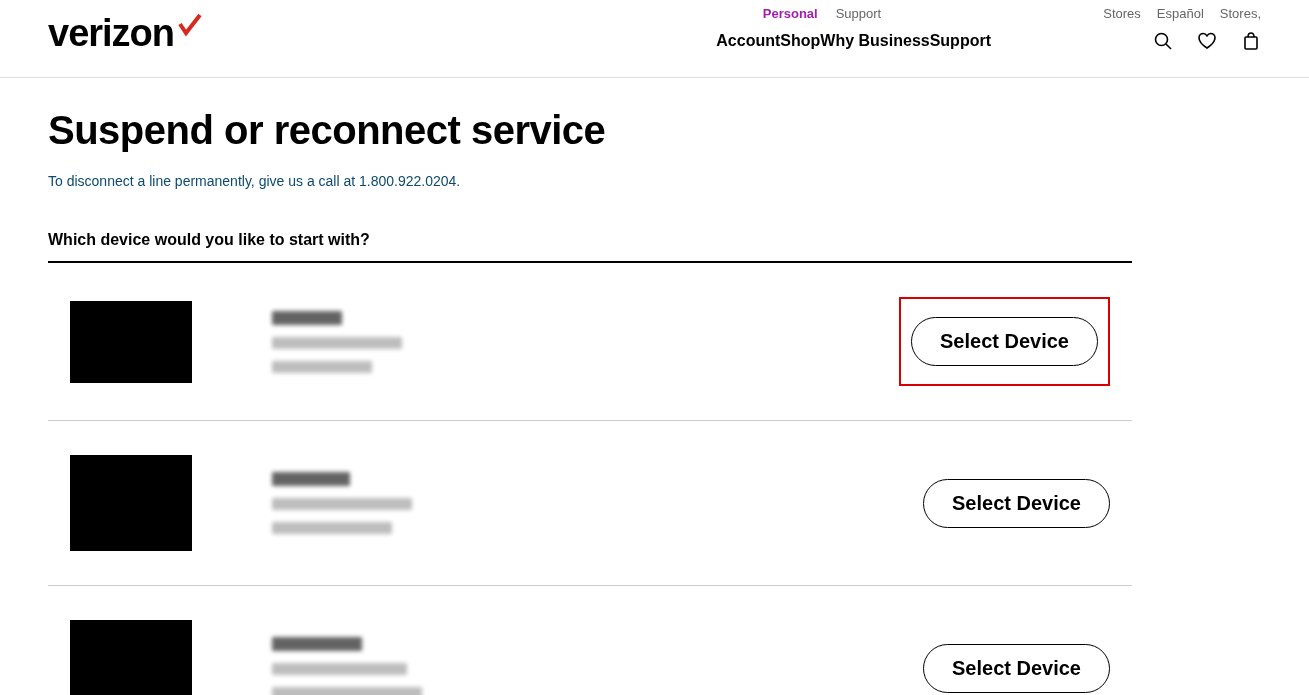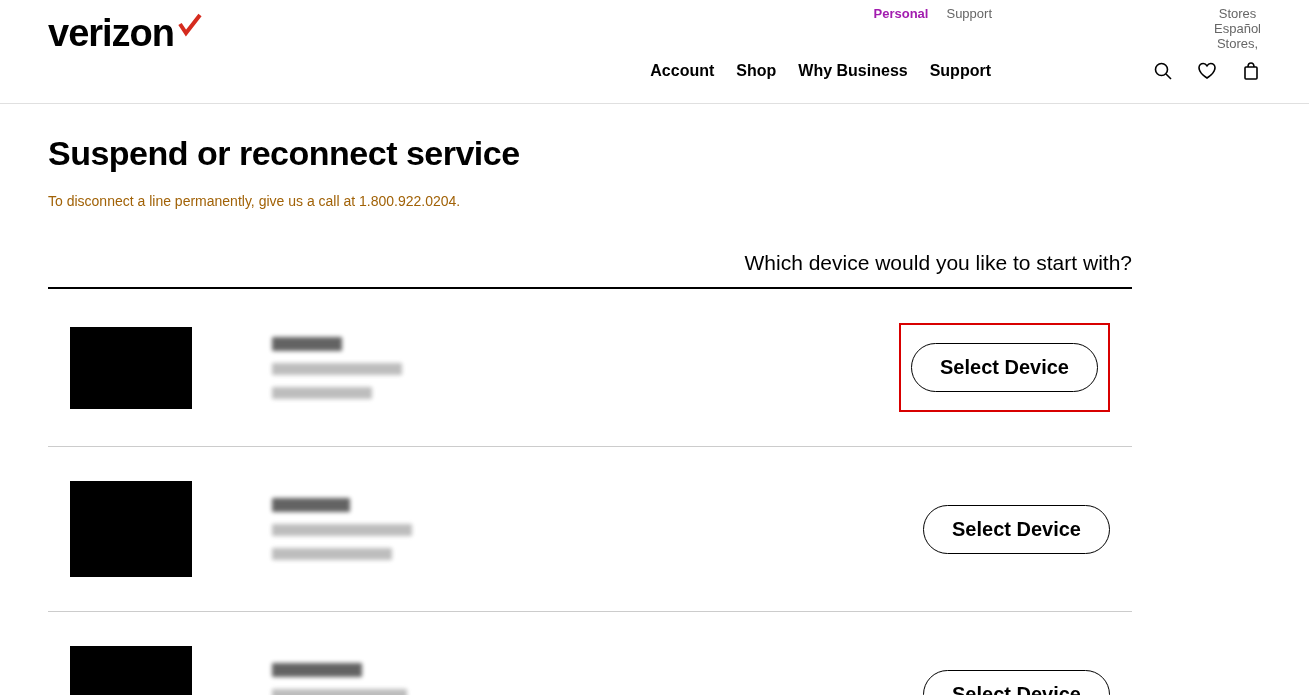--- a/index.html
+++ b/index.html
@@ -1,35 +1,35 @@
 <!DOCTYPE html>
 <html><head>
   <meta charset="utf-8">
   <style>
     * { margin: 0; padding: 0; box-sizing: border-box; }
     body { font-family: -apple-system, BlinkMacSystemFont, "Segoe UI", Helvetica, Arial, sans-serif; background: #fff; color: #000; }
     
-    .header { display: flex; align-items: flex-start; padding: 4px 48px 0; border-bottom: 1px solid #e0e0e0; height: 104px; }
+    .header { display: flex; align-items: flex-start; padding: 4px 48px 0; border-bottom: 1px solid #e0e0e0; height: 78px; }
     .logo { display: flex; align-items: center; margin-top: 8px; }
     .logo-text { font-size: 38px; font-weight: 700; letter-spacing: -1px; }
     .logo-check { margin-left: 2px; margin-top: -16px; }
     
     .header-right { margin-left: auto; display: flex; flex-direction: column; align-items: flex-end; }
     .top-links { display: flex; gap: 22px; font-size: 13px; color: #666; margin-bottom: 10px; padding-top: 2px; }
     .top-links .segment { display: flex; gap: 18px; margin-right: 200px; }
     .top-links .segment .active { font-weight: 700; color: #a21caf; }
-    .top-links .util { display: flex; align-items: center; flex-direction: column; }
+    .top-links .util { display: flex; gap: 16px; align-items: center; }
     .nav-row { display: flex; align-items: center; gap: 22px; }
-    .nav-links { display: flex; gap: 22px; font-size: 16px; font-weight: 700; margin-right: 140px; }
+    .nav-links { display: flex; font-size: 16px; font-weight: 700; margin-right: 140px; }
     .icon-row { display: flex; gap: 24px; align-items: center; }
     
     .content { padding: 30px 48px 0; max-width: 1180px; }
-    .page-title { font-size: 34px; font-weight: 800; letter-spacing: -0.5px; margin-bottom: 20px; }
-    .subtitle { font-size: 14px; color: #a16207; margin-bottom: 42px; }
-    .section-title { font-size: 21px; font-weight: 400; margin-bottom: 12px; text-align: right; }
+    .page-title { font-size: 40px; font-weight: 800; letter-spacing: -0.5px; margin-bottom: 20px; }
+    .subtitle { font-size: 14px; color: #0c4a6e; margin-bottom: 42px; }
+    .section-title { font-size: 16px; font-weight: 700; margin-bottom: 12px; }
     .section-rule { border: none; border-top: 2.5px solid #000; margin-bottom: 0; }
     
     .device-row { display: flex; align-items: center; padding: 34px 22px 34px 22px; border-bottom: 1px solid #ccc; }
     .device-thumb { width: 122px; height: 82px; background: #000; margin-right: 80px; flex-shrink: 0; }
     .device-thumb.tall { height: 96px; }
     .device-info { flex: 1; display: flex; flex-direction: column; gap: 12px; }
     .redact { display: inline-block; height: 12px; background: #888; border-radius: 1px; filter: blur(2px); opacity: 0.55; }
     .redact.bold { height: 14px; background: #222; opacity: 0.7; }
     .select-btn { border: 1.5px solid #000; background: #fff; border-radius: 999px; padding: 12px 28px; font-size: 20px; font-weight: 700; cursor: pointer; min-width: 150px; }
     .highlight { border: 2.5px solid #d80000; padding: 18px 10px; }

